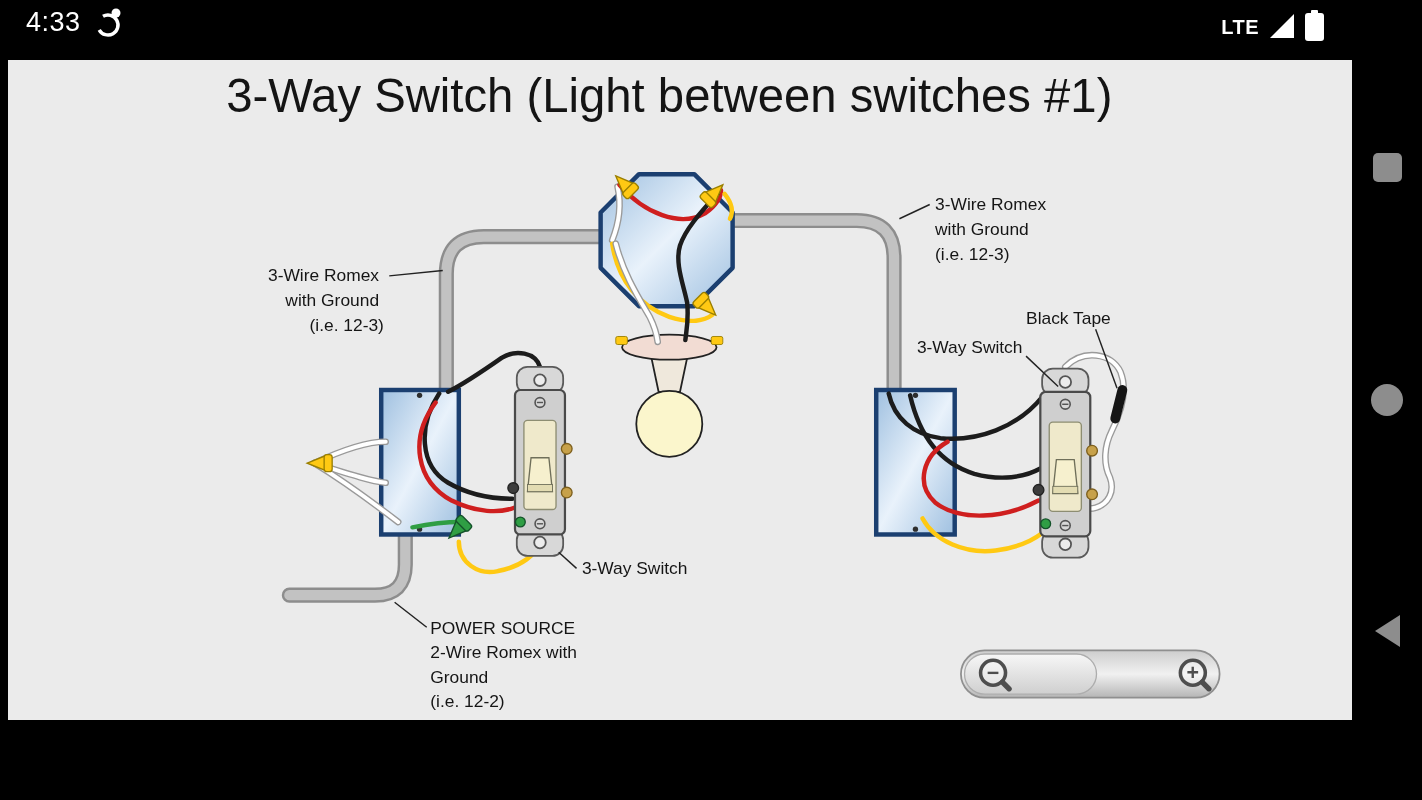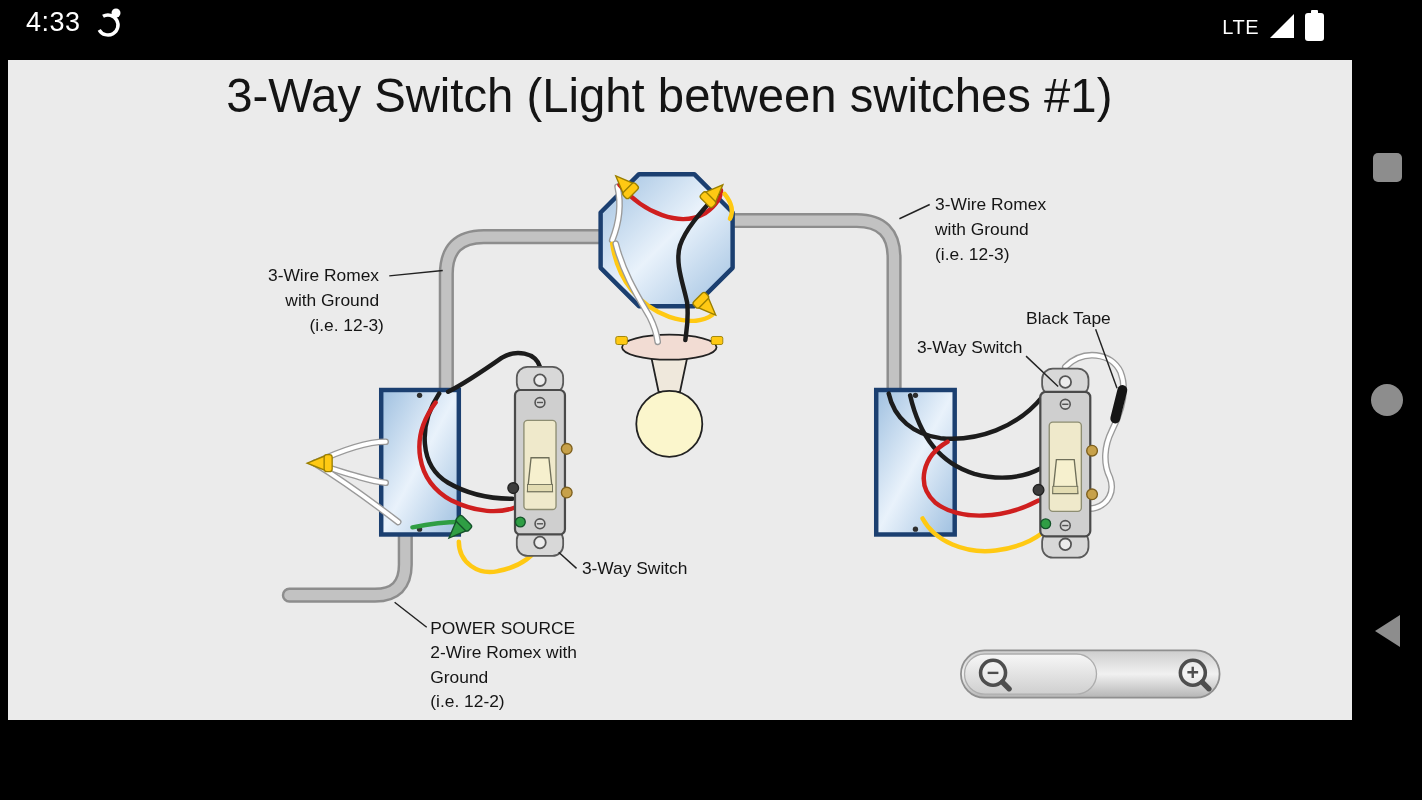--- a/index.html
+++ b/index.html
@@ -8,21 +8,21 @@
     background:#000;
     font-family:"Liberation Sans", sans-serif;
     position:relative;
     overflow:hidden;
   }
   
   .status-bar { position:absolute; top:0; left:0; width:1422px; height:44px; background:#000; color:#fff;margin-left:8px; }
   .time { position:absolute; left:18px; top:7px; font-size:27px; font-weight:500; letter-spacing:.5px; }
   .notif { position:absolute; left:86px; top:6px; }
   .status-right { position:absolute; right:106px; top:10px; display:flex; align-items:center; gap:10px; }
-  .lte { font-size:20px; font-weight:400; letter-spacing:.5px; }
+  .lte { font-size:20px; font-weight:700; letter-spacing:.5px; }
   
   .content { position:absolute; left:8px; top:60px; width:1344px; height:660px; background:var(--canvas-bg,#ebebeb); }
   .content svg { display:block; width:100%; height:100%; }
   
   .nav-bar { position:absolute; right:0; top:60px; width:70px; height:740px; background:#000; }
   .nav-btn { position:absolute; left:0; width:70px; height:60px; background:none; border:none; display:flex; align-items:center; justify-content:center; cursor:pointer; }
   .nav-recents { top:77px; }
   .nav-home { top:310px; }
   .nav-back { top:541px; }
   .shape-square { width:29px; height:29px; background:#8d8d8d; border-radius:5px; }

